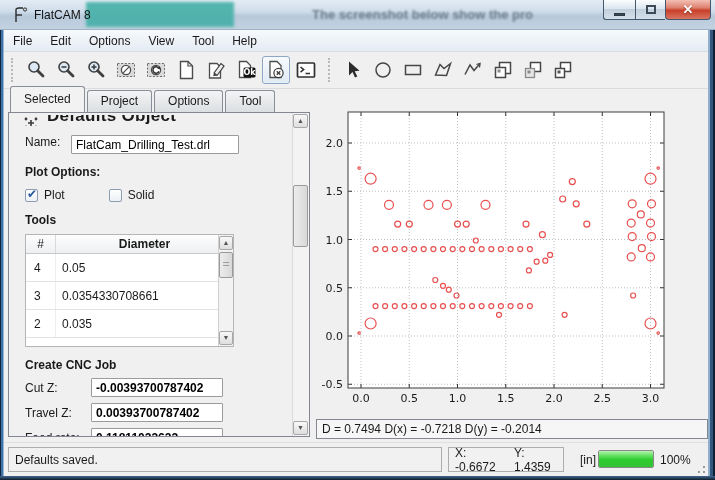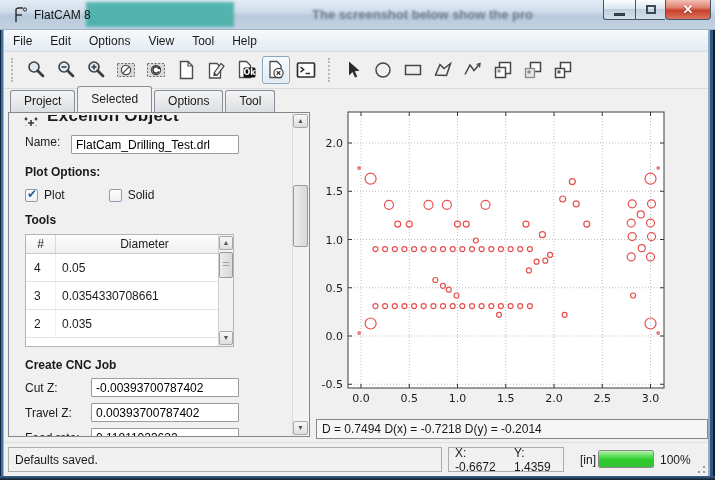--- a/index.html
+++ b/index.html
@@ -69,41 +69,41 @@
   .cb{width:13px;height:13px;border:1px solid #8e9cb0;border-radius:2px;
     background:linear-gradient(180deg,#fefefe,#edf1f5);position:relative;display:inline-block;}
   .cb.checked::after{content:"✔";position:absolute;left:1px;top:-3px;font-size:12px;color:#2c5aa0;}
   .cb-label{margin-left:6px;}
   .cb.second{margin-left:44px;}
   .tools-table{margin-top:7px;width:209px;border:1px solid #b5b5b5;background:#fff;position:relative;}
   .thead{display:flex;height:19px;background:linear-gradient(180deg,#fdfdfd,#eef0f2);
     border-bottom:1px solid #c8c8c8;font-size:12px;}
   .th{display:flex;align-items:center;justify-content:center;}
   .th.c1{width:30px;border-right:1px solid #d9d9d9;}
-  .th.c2{flex:1;}
+  .th.c2{flex:1;font-weight:bold;}
   .trow{display:flex;height:28px;border-bottom:1px solid #e3e3e3;background:#fff;}
   .td{display:flex;align-items:center;}
   .td.c1{width:30px;padding-left:8px;border-right:1px solid #eee;}
   .td.c2{flex:1;padding-left:6px;}
   .trow.partial{height:8px;border-bottom:none;}
   .tscroll{position:absolute;right:0;top:0;bottom:0;width:15px;background:#f2f2f2;
     border-left:1px solid #d0d0d0;}
   .sbtn{position:absolute;left:0;width:14px;height:14px;background:linear-gradient(180deg,#f8f8f8,#dedede);
     border:1px solid #a8a8a8;border-radius:2px;color:#555;font-size:7px;line-height:12px;text-align:center;}
   .sbtn.up{top:1px;} .sbtn.down{bottom:1px;}
   .sthumb{position:absolute;left:0;width:14px;background:linear-gradient(90deg,#ececec,#d8d8d8);
     border:1px solid #9a9a9a;border-radius:2px;}
   .sthumb .grip-lines{position:absolute;left:3px;right:3px;top:50%;margin-top:-3px;height:6px;
     background:repeating-linear-gradient(180deg,#9f9f9f 0 1px,transparent 1px 3px);}
   .vscroll{position:absolute;right:0;top:0;bottom:0;width:17px;background:#f3f3f3;border-left:1px solid #dcdcdc;}
   .vscroll .sbtn{width:15px;}
   .vscroll .sthumb{width:15px;top:72px;height:62px;}
   .cnc-row{display:flex;align-items:center;margin-top:6px;}
   .cnc-row label{width:66px;}
-  .cnc-input{width:148px;}
+  .cnc-input{width:132px;font-weight:bold;}
   
   .plot-panel{position:absolute;left:312px;top:3px;width:391px;height:326px;background:#f0f0f0;}
   .readout{position:absolute;left:312px;top:330px;width:392px;height:20px;border:1px solid #828790;
     background:#f6f6f6;line-height:18px;padding-left:5px;}
   
   .statusbar{position:absolute;left:4px;top:442px;width:704px;height:34px;background:#f0f0f0;
     border-top:1px solid #e0e0e0;}
   .sbox{position:absolute;top:4px;height:25px;border:1px solid #adadad;background:#f1f1f1;
     display:flex;align-items:center;padding:0 6px;}
   .sbox.msg{left:4px;width:434px;}
@@ -283,40 +283,40 @@
           <rect x="8.5" y="3.5" width="10" height="9" fill="#fff" stroke="#474747" stroke-width="1.5"></rect>
           <rect x="3.5" y="9.5" width="9" height="9" fill="#fff" stroke="#474747" stroke-width="1.5"></rect>
           <rect x="5.5" y="11.5" width="3" height="3" fill="#555"></rect>
         </svg>
       </button>
   </div>
 
   <div class="workspace">
 
     <div class="tabbar">
+      <span class="tab active">Selected</span>
       <span class="tab">Project</span>
-      <span class="tab active">Selected</span>
       <span class="tab">Options</span>
       <span class="tab">Tool</span>
     </div>
 
     <div class="left-panel">
       <div class="panel-content">
 
         <div class="obj-header">
           <span class="obj-icon">
             <svg width="16" height="16">
                 <circle cx="3" cy="4" r="1.4" fill="#3a3a3a"></circle>
                 <circle cx="13" cy="4" r="1.4" fill="#3a3a3a"></circle>
                 <circle cx="3" cy="12" r="1.4" fill="#3a3a3a"></circle>
                 <circle cx="13" cy="12" r="1.4" fill="#3a3a3a"></circle>
                 <path d="M8,5 v6 M5,8 h6" stroke="#3a3a3a" stroke-width="1.6"></path>
               </svg>
           </span>
-          <span class="obj-title">Excellon Object</span>
+          <span class="obj-title">Defaults Object</span>
         </div>
 
         <div class="row">
           <label>Name:</label>
           <input class="txt name-input" value="FlatCam_Drilling_Test.drl" style="">
         </div>
 
         <div class="bold-label">Plot Options:</div>
 
         <div class="cb-row">

